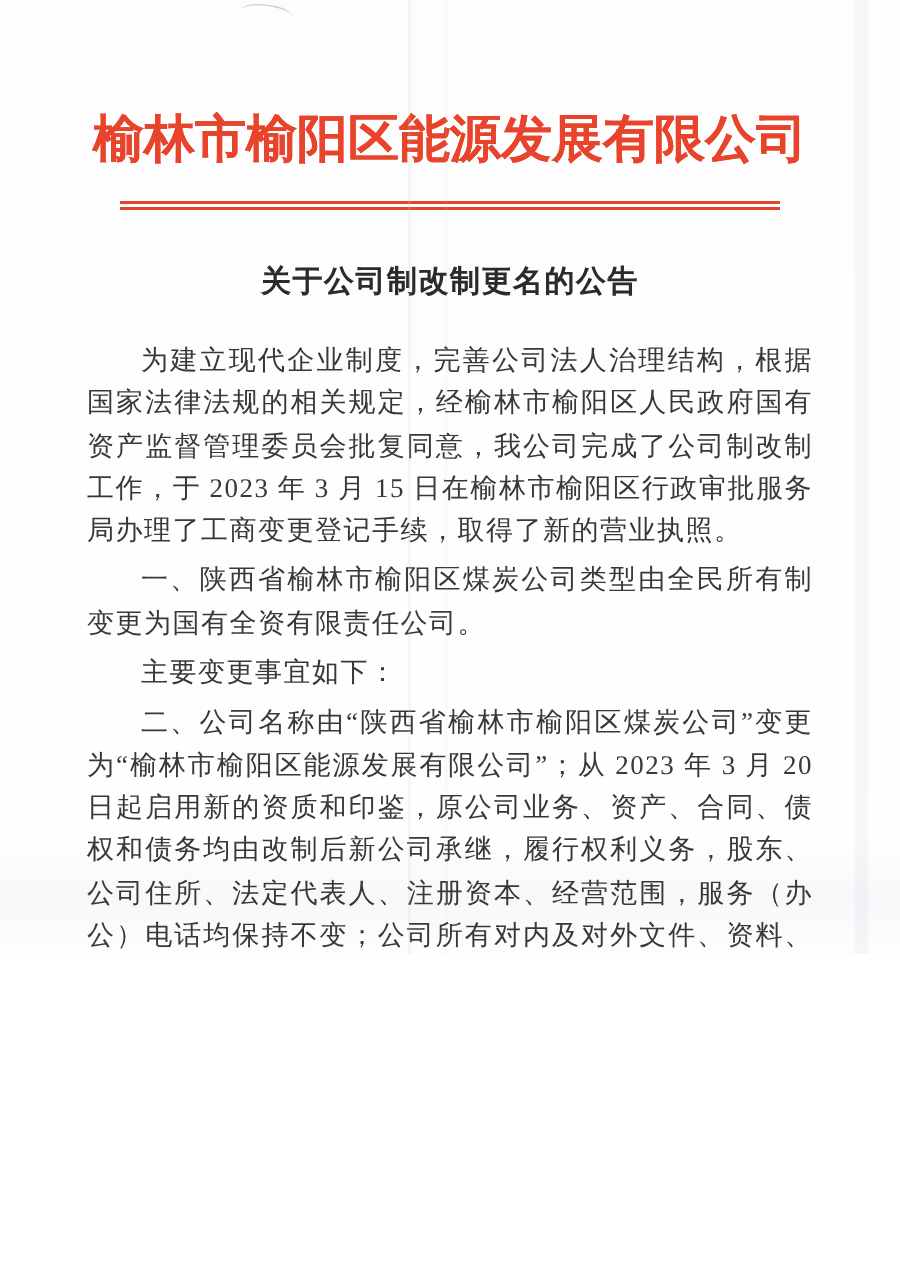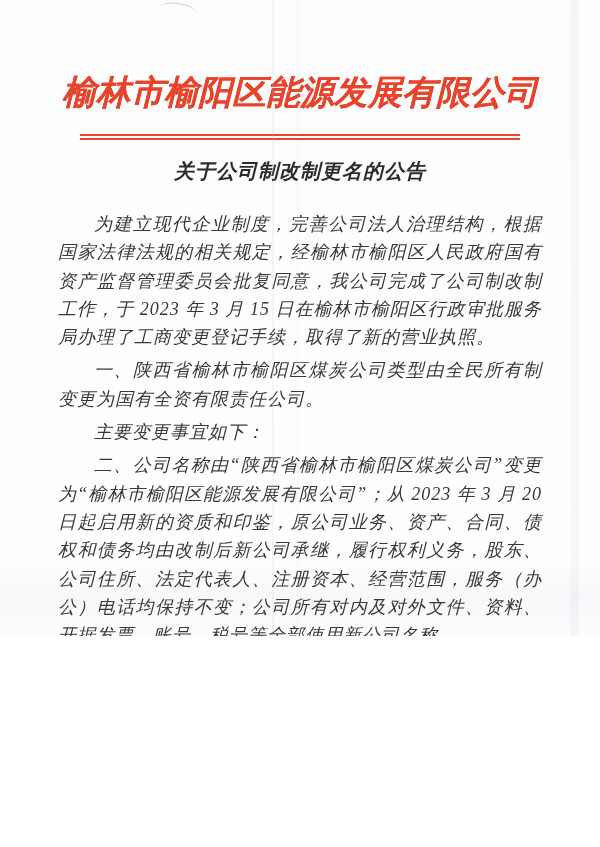--- a/index.html
+++ b/index.html
@@ -6,21 +6,20 @@
   html, body { background: #ffffff; }
   body { font-family: "Liberation Serif", serif; }
 
   .page {
     position: relative;
     width: 600px;
     height: 636px;
     margin: 0 auto;
     background: linear-gradient(180deg, #fdfdfe 0%, #fefefe 88%, #f7f8fa 94%, #fdfdfe 100%);
     overflow: hidden;
-    font-style: italic;
   }
 
   
   .scan-streak {
     position: absolute; top: 0; bottom: 0; width: 2px;
     background: rgba(190, 197, 208, 0.16);
   }
   .scan-streak.s1 { left: 272px; }
   .scan-streak.s2 { left: 297px; width: 1px; }
   .scan-streak.s3 { left: 570px; width: 9px; background: rgba(190,197,208,0.12); }
@@ -49,21 +48,21 @@
   .red-rule {
     width: 440px;
     height: 6px;
     margin: 18px auto 0 auto;
     border-top: 2px solid #e8432b;
     border-bottom: 2px solid #e8432b;
   }
 
   
   .doc-title {
-    margin-top: 18px;
+    margin-top: 34px;
     text-align: center;
     color: #2b2b2b;
     font-size: 20px;
     font-weight: bold;
     font-family: "Liberation Sans", sans-serif;
     letter-spacing: 1px;
   }
 
   
   .doc-body {

